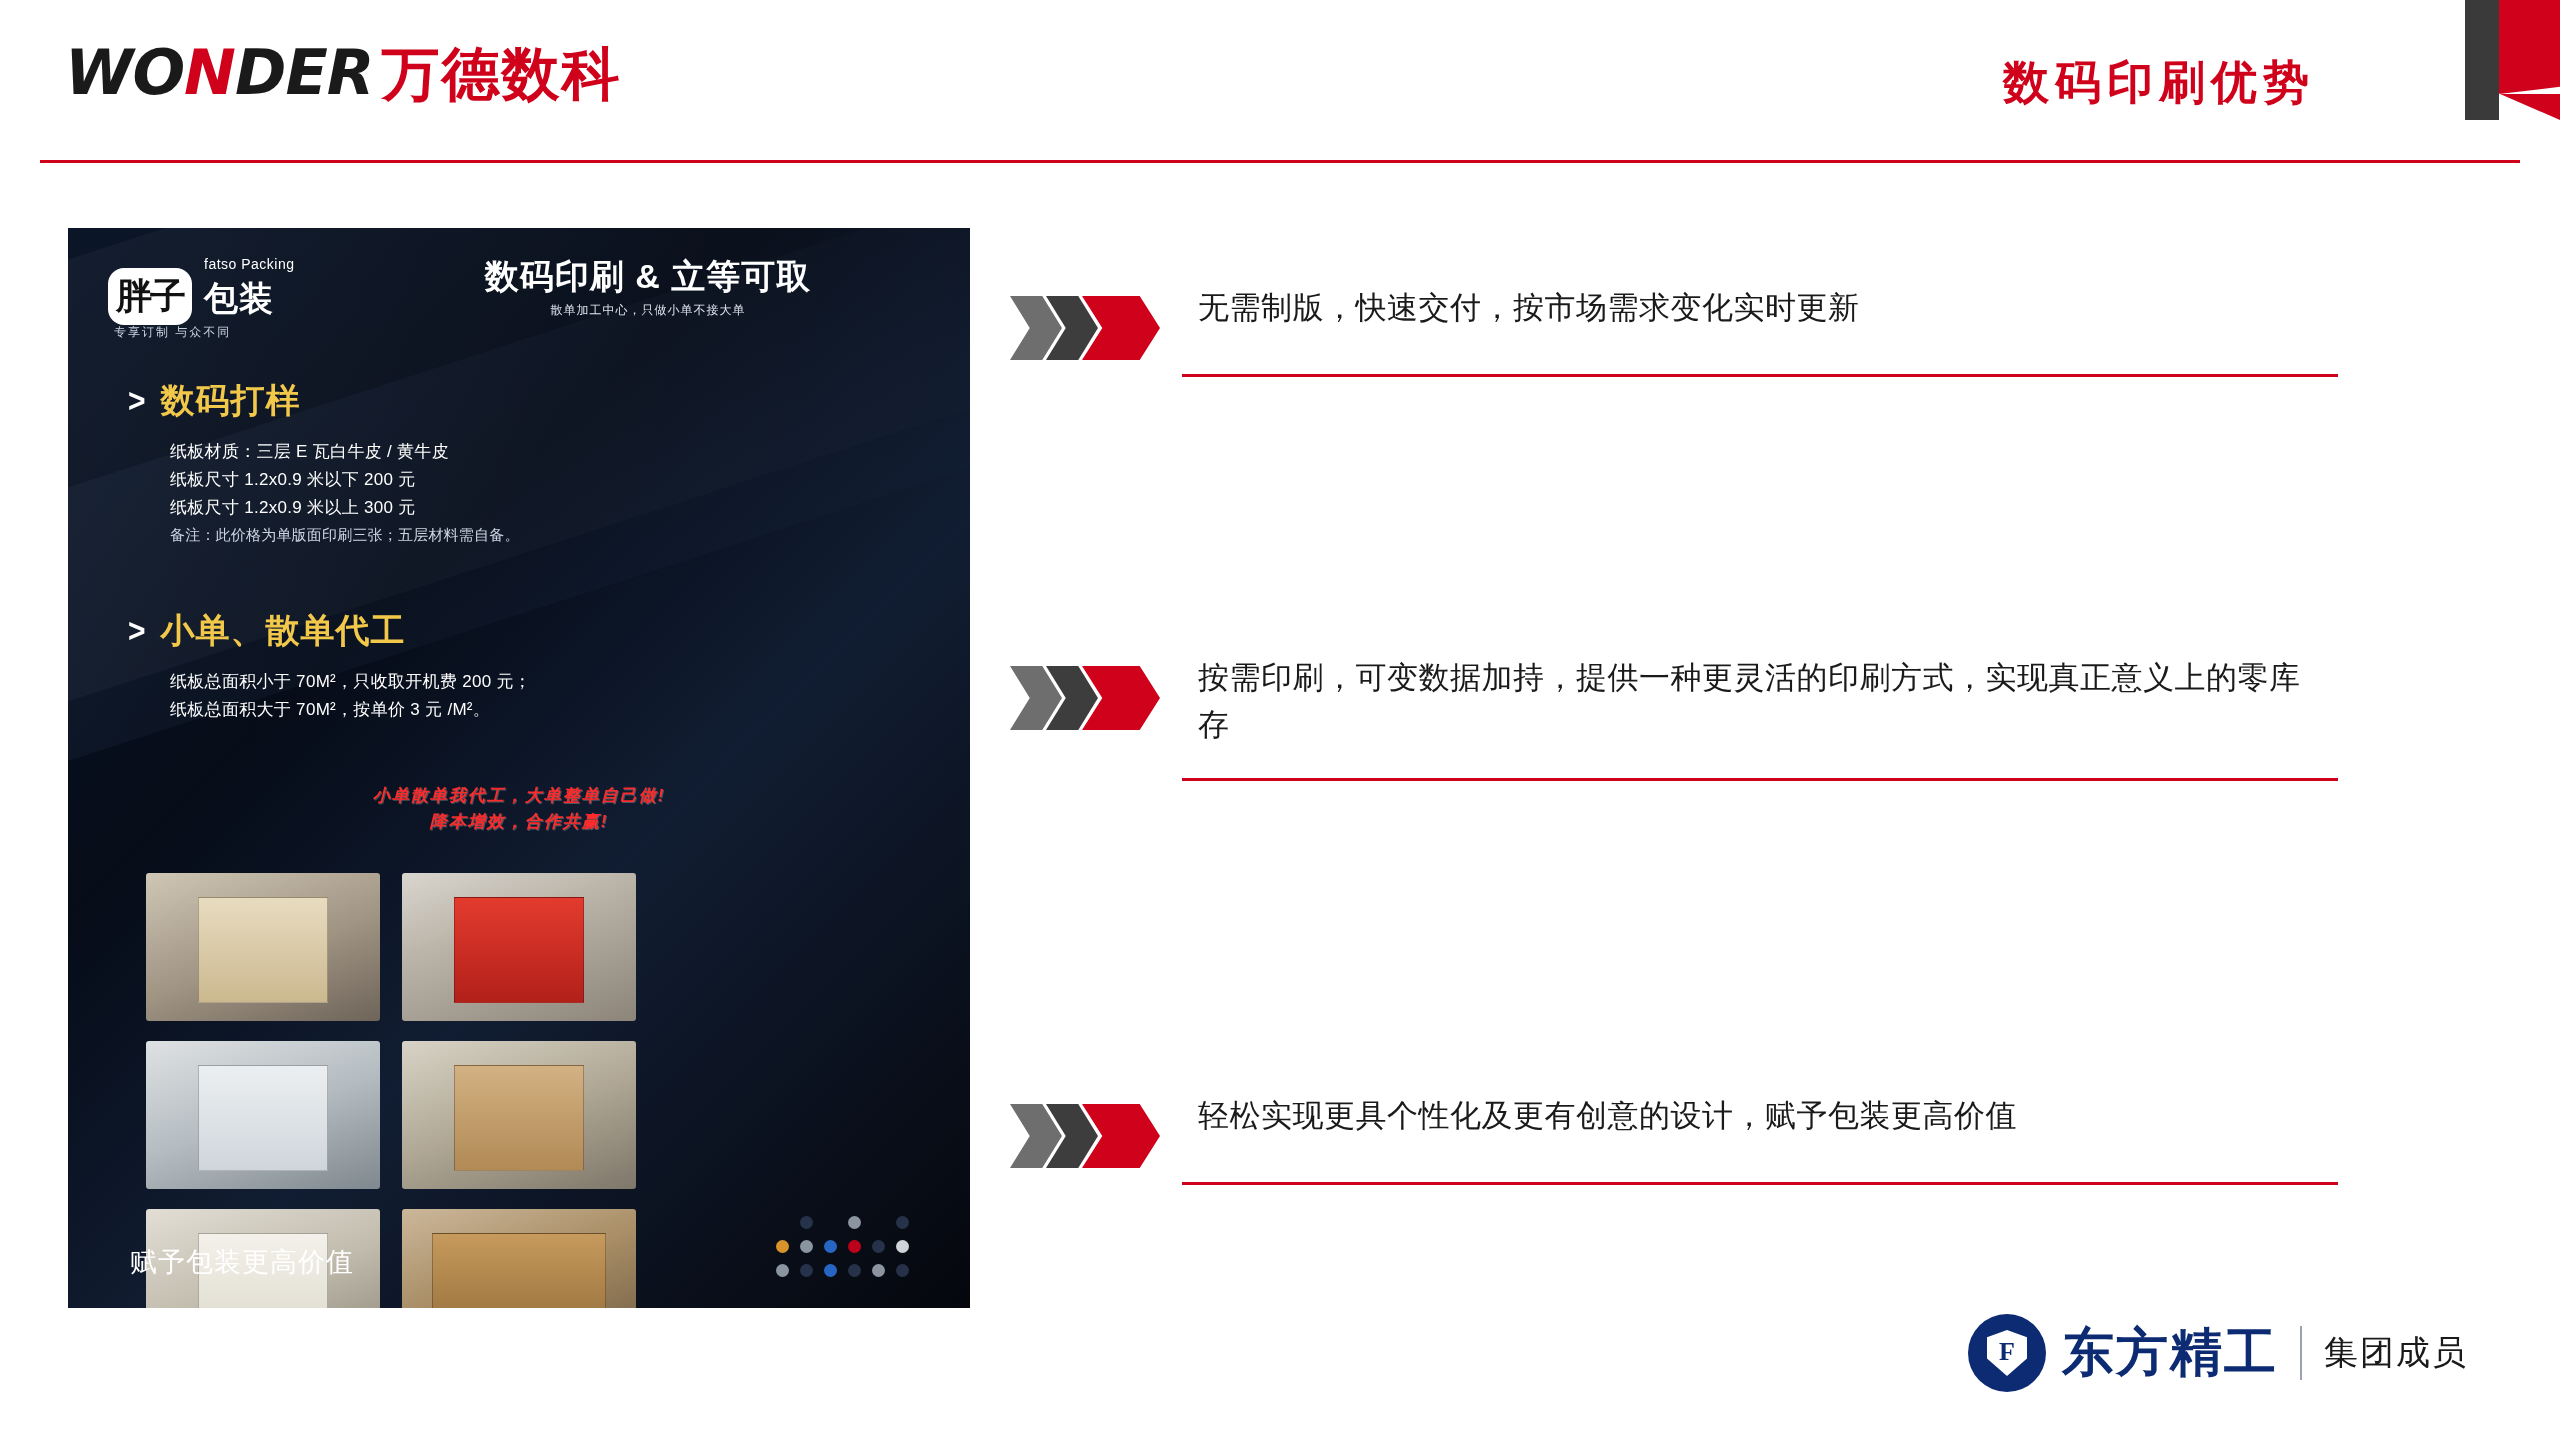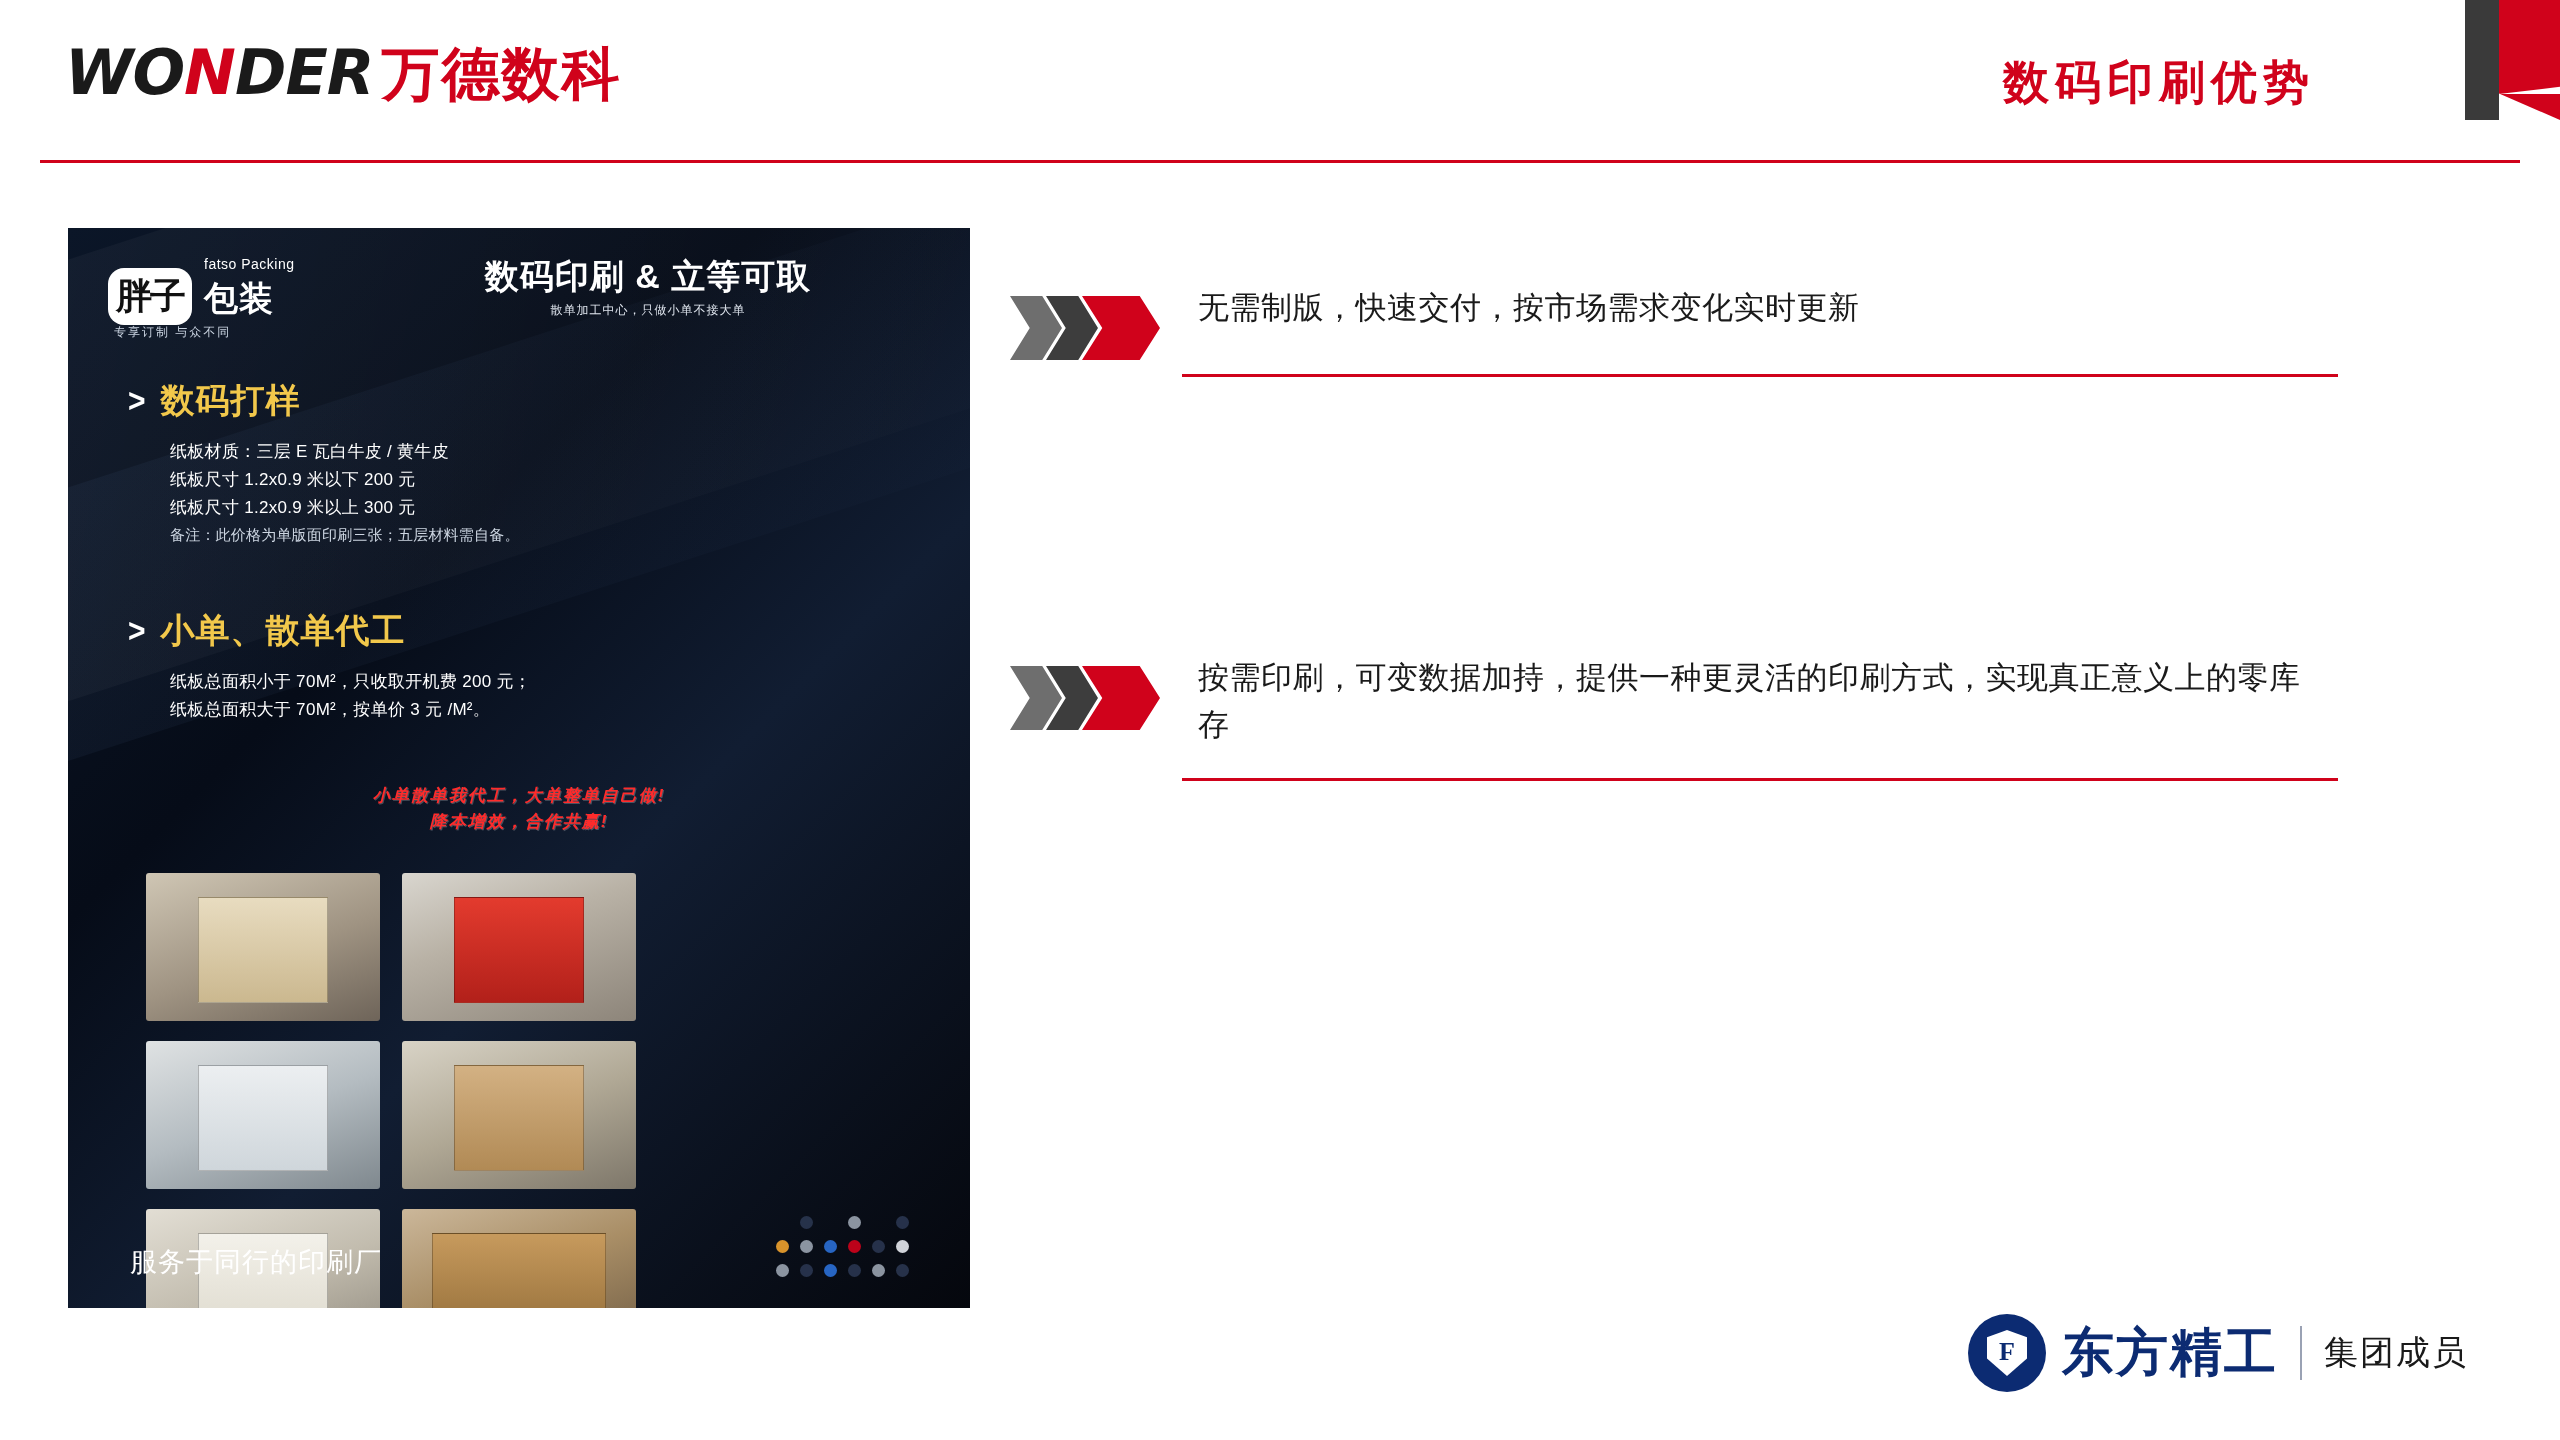--- a/index.html
+++ b/index.html
@@ -475,21 +475,21 @@
           <div class="box-a brown"></div>
         </div>
       <div class="thumb t5">
           <div class="box-a white"></div>
         </div>
       <div class="thumb t6">
           <div class="box-a big"></div>
         </div>
     </div>
 
-    <div class="poster-footer">服务于同行的印刷厂</div>
+    <div class="poster-footer">赋予包装更高价值</div>
 
     <div class="dotgrid">
       <div class="dot o" style="left:0;top:96px;"></div>
       <div class="dot g" style="left:24px;top:96px;"></div>
       <div class="dot b" style="left:48px;top:96px;"></div>
       <div class="dot r" style="left:72px;top:96px;"></div>
       <div class="dot" style="left:96px;top:96px;"></div>
       <div class="dot w" style="left:120px;top:96px;"></div>
       <div class="dot g" style="left:0;top:120px;"></div>
       <div class="dot" style="left:24px;top:120px;"></div>
@@ -518,20 +518,29 @@
     <div class="bullet two b2">
       <div class="arrows">
         <div class="ar ar1"></div>
           <div class="ar ar2"></div>
           <div class="ar ar3"></div>
       </div>
       <div class="text">按需印刷，可变数据加持，提供一种更灵活的印刷方式，实现真正意义上的零库存</div>
       <div class="rule"></div>
     </div>
 
+    <div class="bullet three b3">
+      <div class="arrows">
+        <div class="ar ar1"></div>
+          <div class="ar ar2"></div>
+          <div class="ar ar3"></div>
+      </div>
+      <div class="text">轻松实现更具个性化及更有创意的设计，赋予包装更高价值</div>
+      <div class="rule"></div>
+    </div>
 
   </div>
 
   <div class="brand">
     <div class="brand-mark"></div>
     <div class="brand-cn">东方精工</div>
     <div class="brand-div"></div>
     <div class="brand-sub">集团成员</div>
   </div>
 

